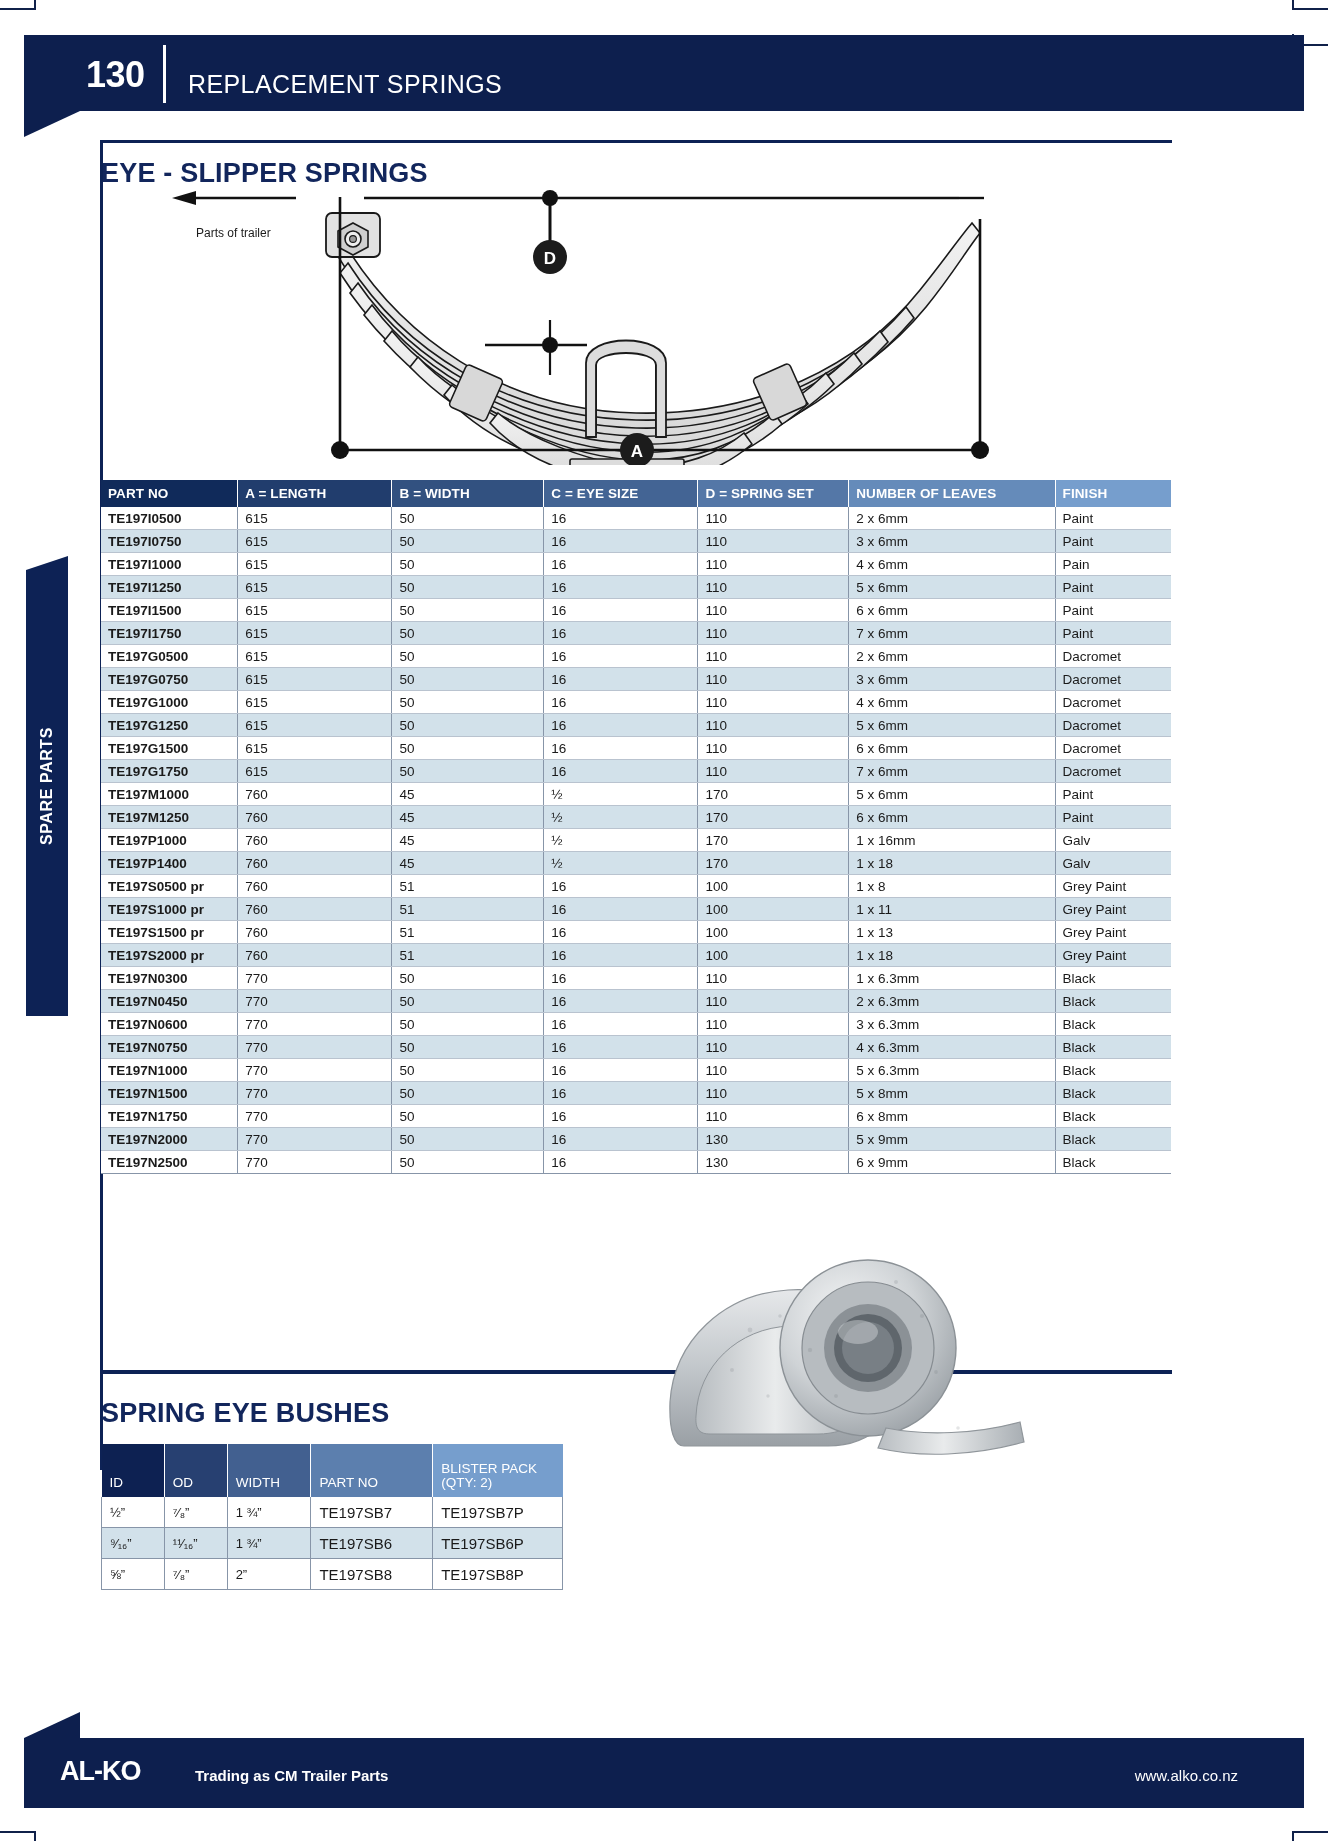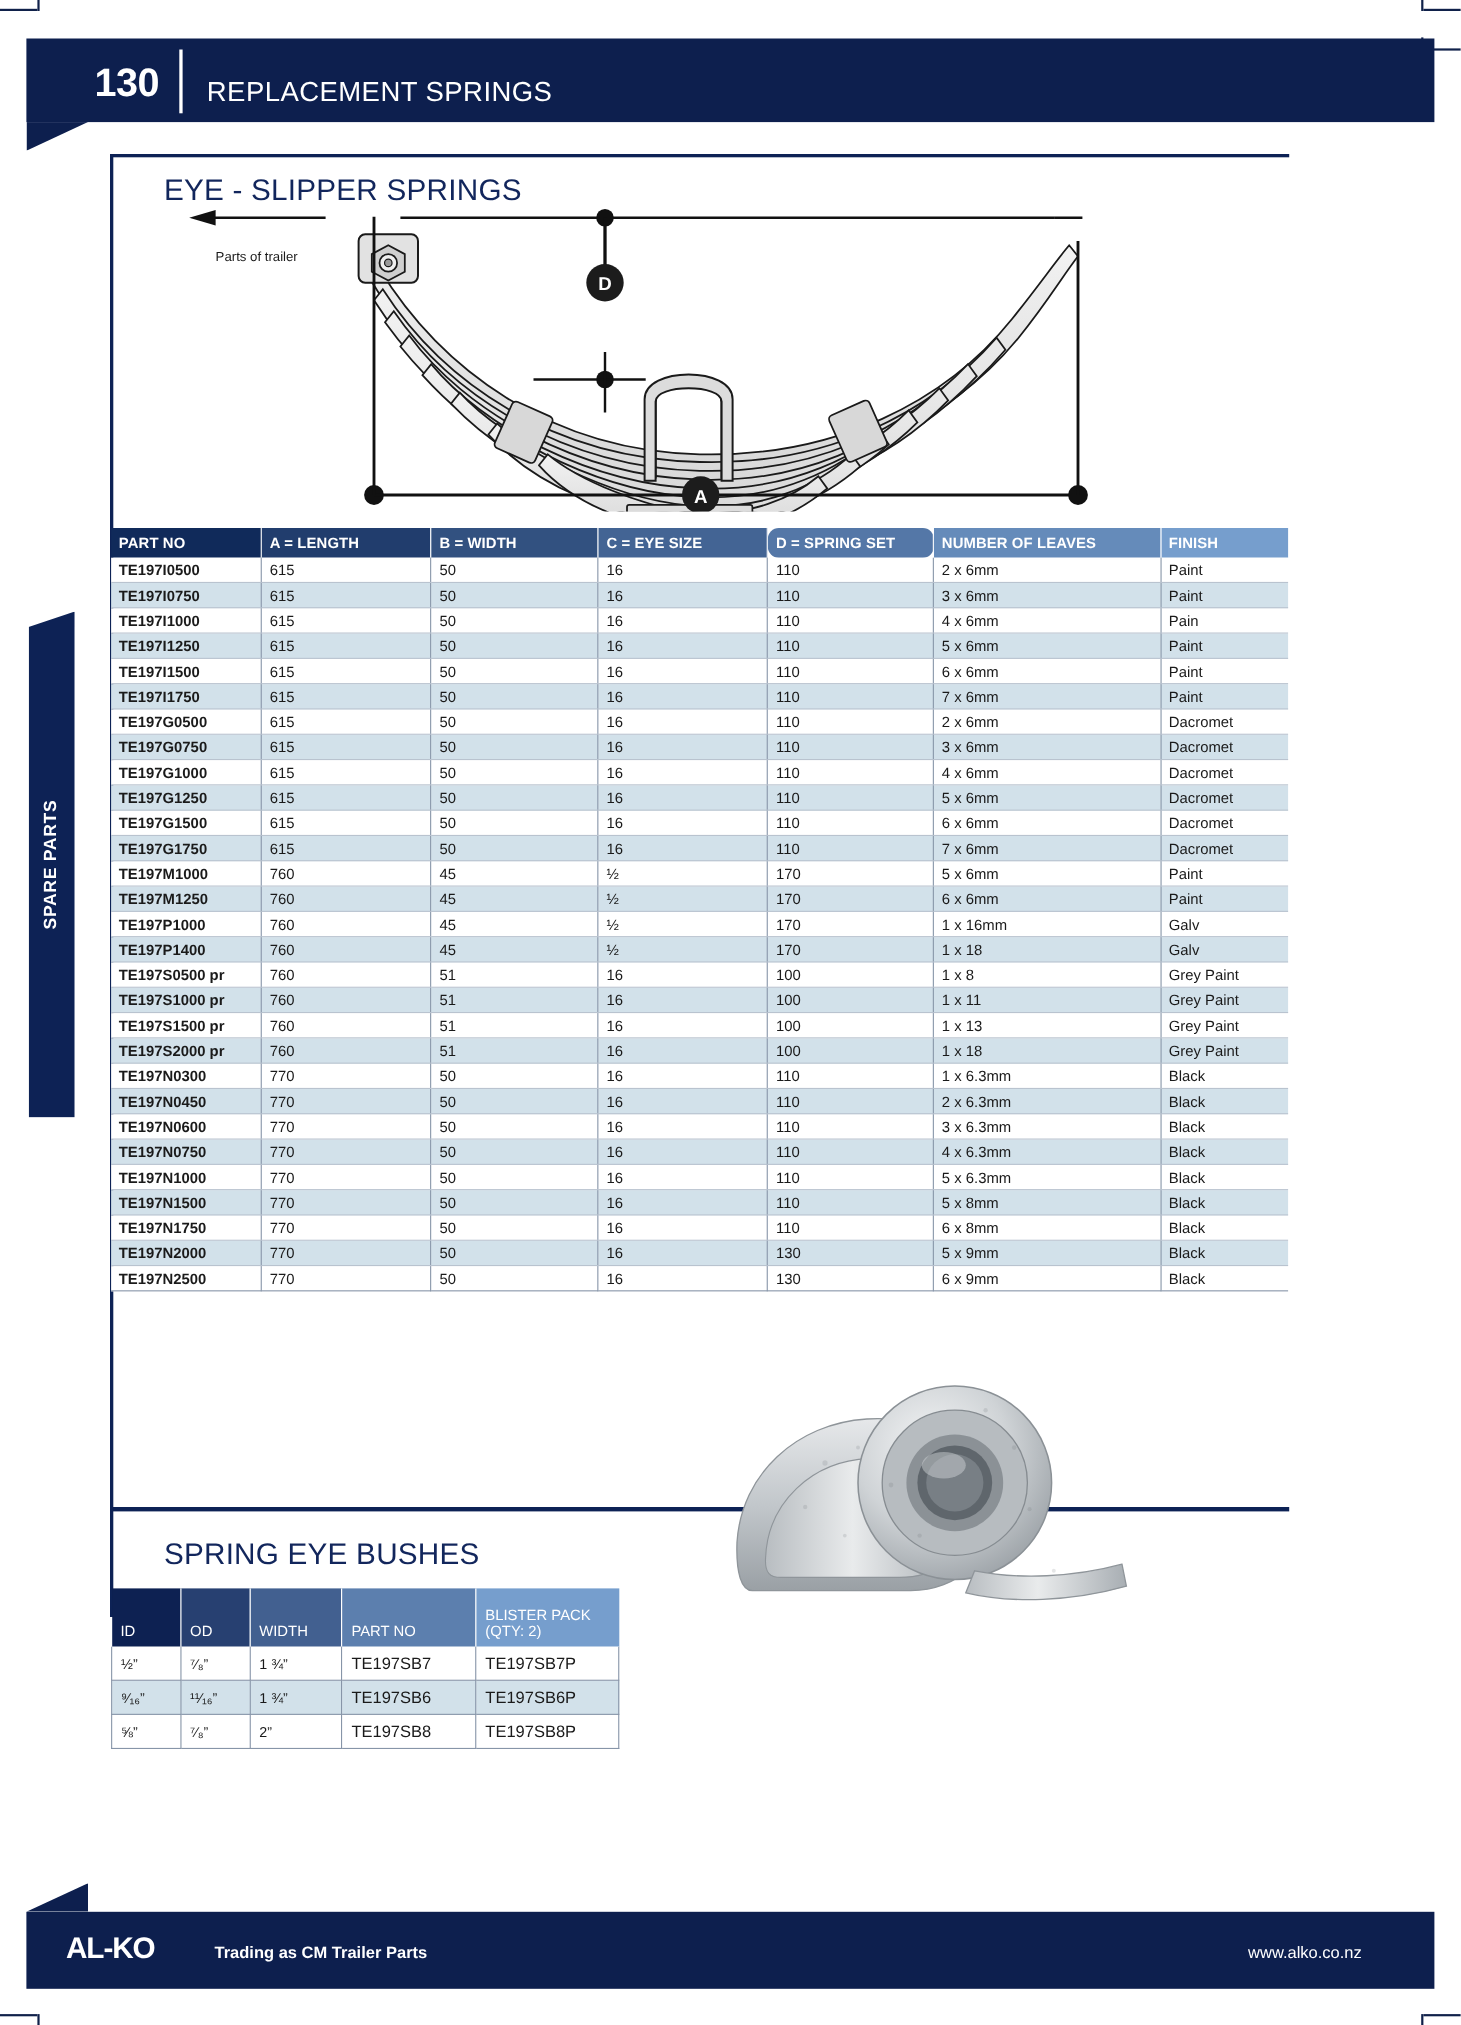--- a/index.html
+++ b/index.html
@@ -89,23 +89,22 @@
   .section-rule-mid {
     position: absolute; left: 100px; top: 1370px;
     width: 1072px; height: 4px;
     background: #0d2255;
   }
 
   
   .section-title {
     position: absolute;
     color: #12265c;
-    font-size: 27px; font-weight: normal;
+    font-size: 27px; font-weight: bold;
     letter-spacing: 0.2px;
-    margin-left: 48px;
   }
   #title-slipper { left: 101px; top: 158px; }
   #title-bushes  { left: 101px; top: 1398px; }
 
   
   .diagram { position: absolute; left: 100px; top: 185px; width: 1072px; height: 280px; }
   .front-label {
     position: absolute; left: 96px; top: 41px;
     font-size: 12px; color: #1b1b1b;
     font-family: "Liberation Sans", sans-serif;
@@ -346,21 +345,21 @@
     <col class="col-spring">
       <col class="col-leaves">
       <col class="col-finish">
   </colgroup>
   <thead>
     <tr id="main-head-row">
         <th style="background: rgb(16, 42, 90);">PART NO</th>
         <th style="background: rgb(33, 61, 109);">A = LENGTH</th>
         <th style="background: rgb(50, 81, 128);">B = WIDTH</th>
         <th style="background: rgb(67, 100, 148);">C = EYE SIZE</th>
-        <th style="background: rgb(84, 119, 167); border-radius: 10px;">D = SPRING SET</th>
+        <th style="background: rgb(84, 119, 167);">D = SPRING SET</th>
         <th style="background: rgb(101, 139, 186);">NUMBER OF LEAVES</th>
         <th style="background: rgb(118, 158, 205);">FINISH</th>
       </tr>
   </thead>
   <tbody id="main-body">
       <tr>
         <td>TE197I0500</td>
         <td>615</td>
         <td>50</td>
         <td>16</td>

